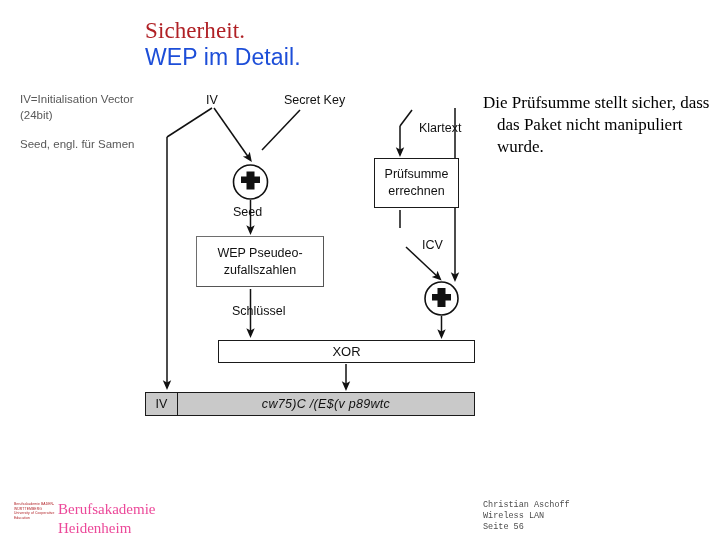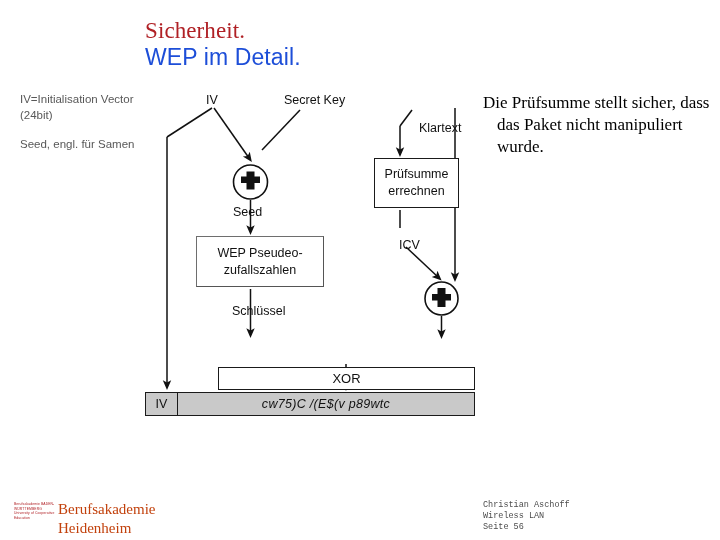--- a/index.html
+++ b/index.html
@@ -125,21 +125,20 @@
     border-right-color: #555;
     border-bottom-color: #555;
   }
   #box-xor {
     left: 218px;
     top: 340px;
     width: 257px;
     height: 23px;
     border: 1.3px solid #1a1a1a;
     font-size: 13px;
-    margin-top: 27px;
   }
 
   
   #packet-bar {
     position: absolute;
     left: 145px;
     top: 392px;
     width: 330px;
     height: 24px;
     box-sizing: border-box;
@@ -169,42 +168,42 @@
     font-style: italic;
     letter-spacing: 0.3px;
   }
 
   
   #lbl-iv      { left: 206px; top: 93px; }
   #lbl-secret  { left: 268px; top: 93px; margin-left: 16px; }
   #lbl-klartext{ left: 419px; top: 93px; margin-top: 28px; }
   #lbl-seed    { left: 233px; top: 205px; }
   #lbl-schluessel { left: 232px; top: 304px; }
-  #lbl-icv     { left: 399px; top: 238px; }
+  #lbl-icv     { left: 422px; top: 238px; }
 
   
   #footer-logo-text {
     position: absolute;
     left: 14px;
     top: 502px;
     width: 48px;
     font-family: "Liberation Sans", sans-serif;
     font-size: 3.4px;
     line-height: 4.6px;
     color: #b02025;
     letter-spacing: 0.1px;
   }
   #footer-school {
     position: absolute;
     left: 58px;
     top: 500px;
     font-family: "Liberation Serif", serif;
     font-size: 15px;
     line-height: 19px;
-    color: #c2410c;
+    color: #ec4899;
   }
   #footer-right {
     position: absolute;
     left: 483px;
     top: 500px;
     font-family: Liberation Mono, monospace;
     font-size: 8.5px;
     line-height: 11px;
     color: #4d4d4d;
   }

